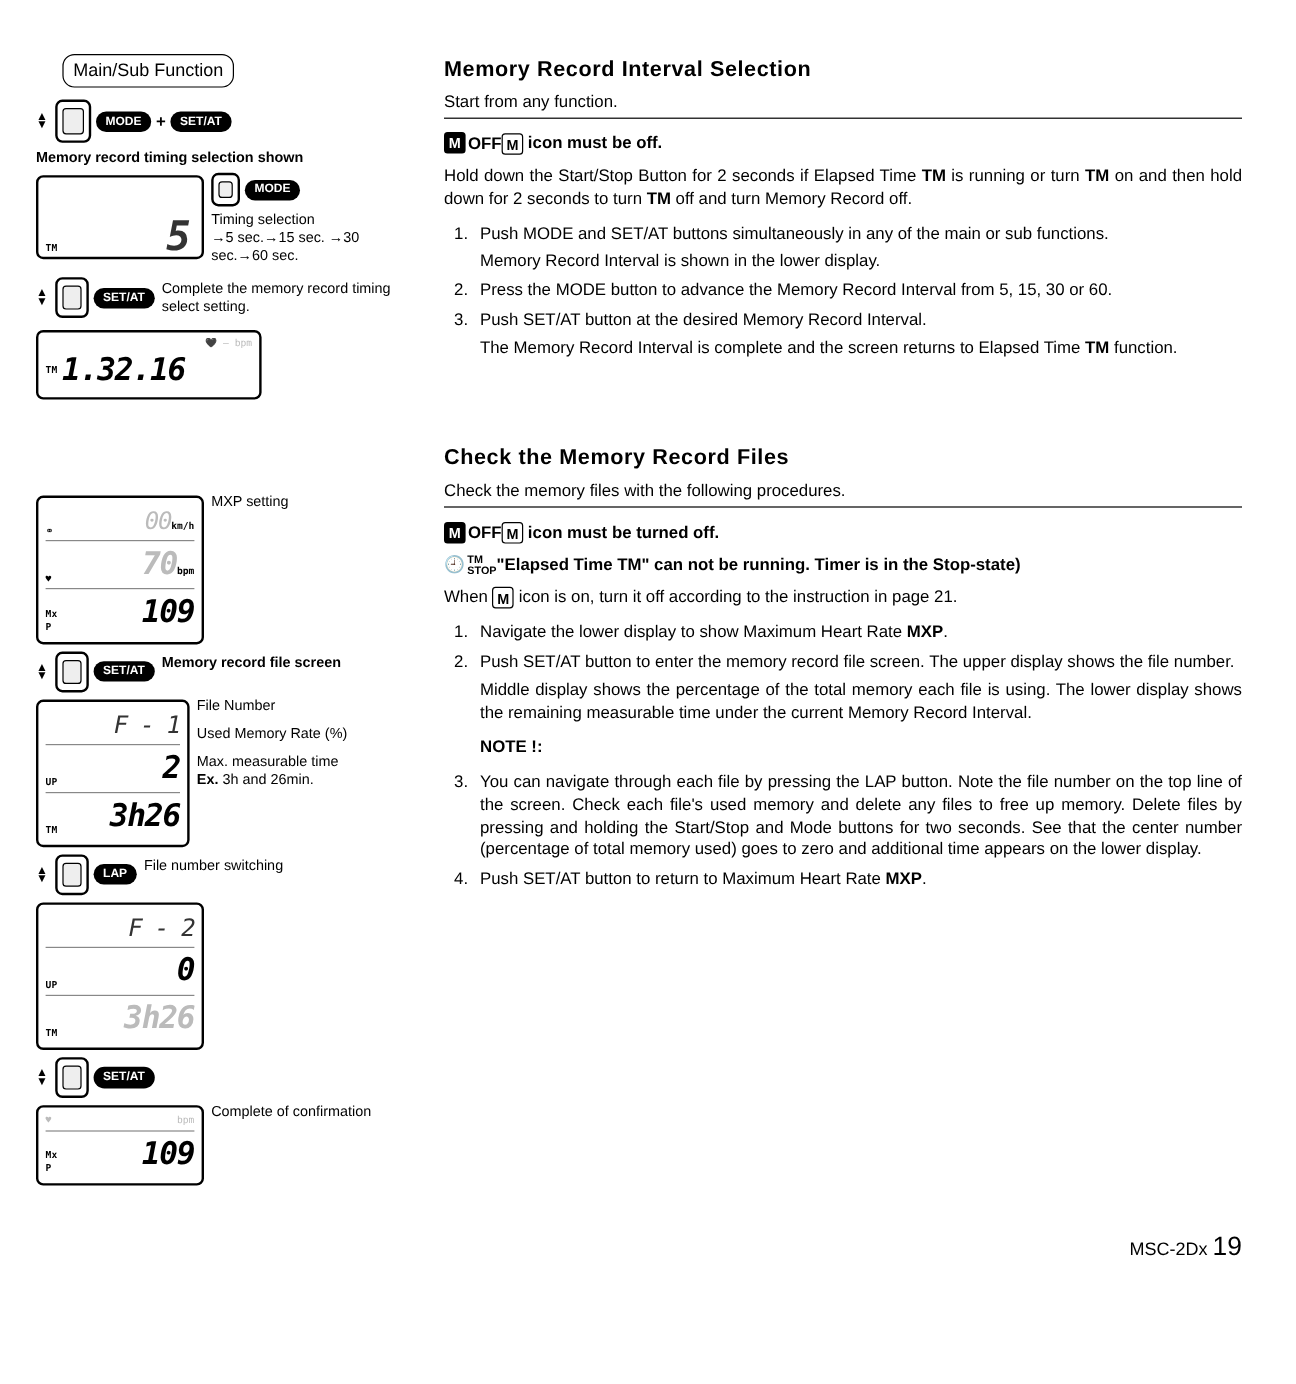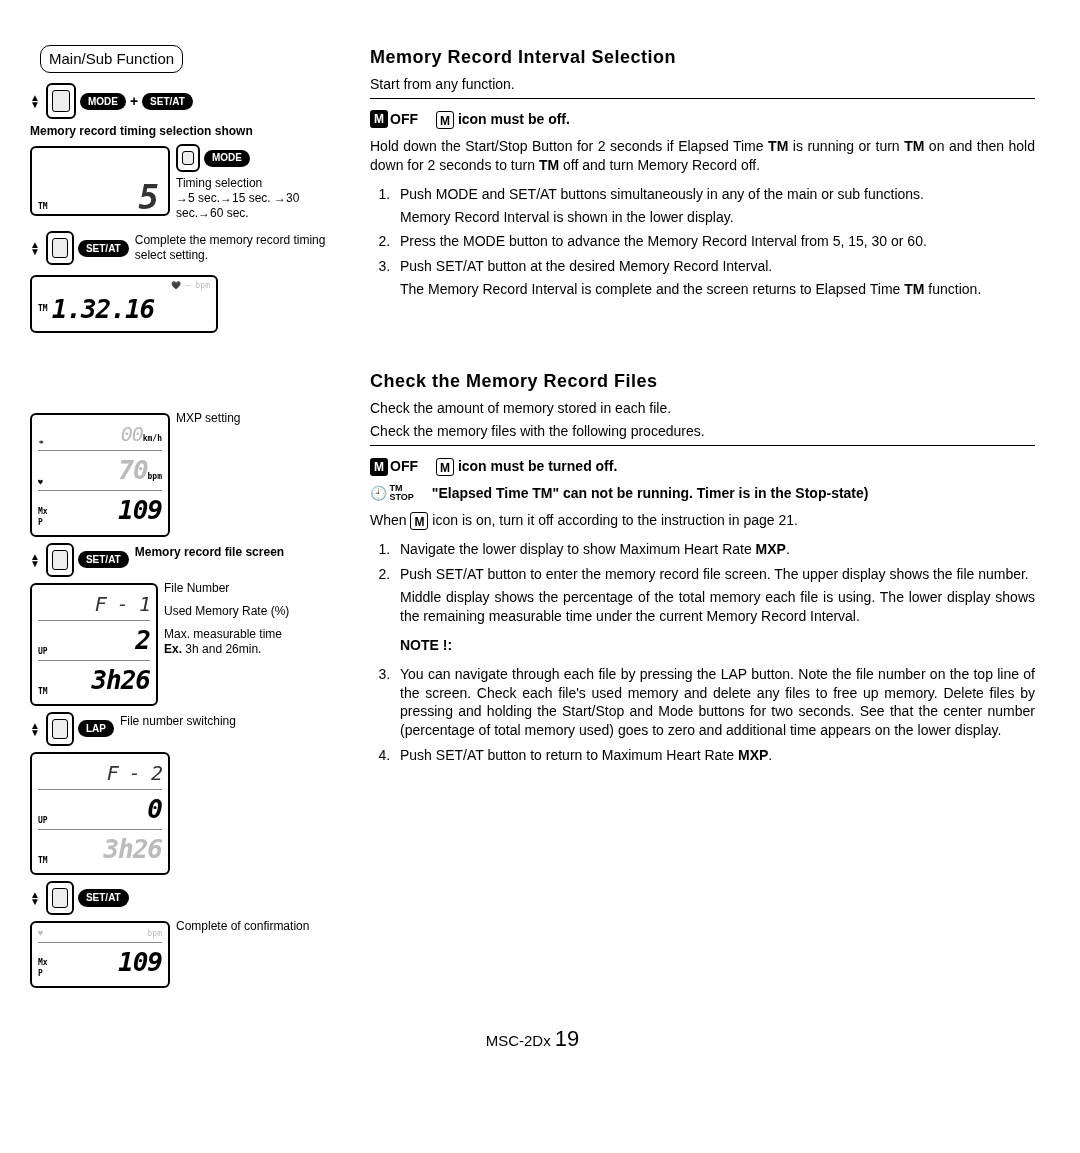--- a/index.html
+++ b/index.html
@@ -1,50 +1,50 @@
 <!DOCTYPE html>
 <html><head>
 <meta charset="utf-8">
 <style>
 *{box-sizing:border-box;margin:0;padding:0}
 body{font-family:Arial,Helvetica,sans-serif;font-size:14px;color:#000;background:#fff;width:1080px;padding:45px 45px 20px 30px;line-height:1.35}
 .page{display:flex;gap:20px}
 .left{width:320px;flex-shrink:0}
 .right{flex:1}
-.topbox{border:1.5px solid #000;border-radius:10px;padding:3px 8px;font-size:15px;display:inline-block;margin-left:10px;margin-bottom:6px}
+.topbox{border:1.5px solid #000;border-radius:10px;padding:3px 8px;font-size:15px;display:inline-block;margin-left:22px;margin-bottom:6px}
 .watch-pair{display:flex;align-items:center;gap:4px;margin:4px 0}
 .watch{width:30px;height:36px;border:2px solid #000;border-radius:6px;position:relative;background:#fff}
 .watch::before{content:'';position:absolute;top:5px;left:4px;right:4px;bottom:5px;border:1.5px solid #000;border-radius:3px;background:#eee}
 .arrow-wrap{display:flex;flex-direction:column;font-size:10px;line-height:0.7;margin-right:2px}
 .pill{background:#000;color:#fff;border-radius:9px;padding:2px 8px;font-size:10px;font-weight:bold;display:inline-block}
 .w-label{font-weight:bold;font-size:12px;margin:3px 0}
 .lcd{border:2px solid #000;border-radius:6px;margin:4px 0;padding:4px 6px;font-family:monospace}
 .lcd-row{display:flex;justify-content:space-between;align-items:flex-end;border-bottom:1px solid #888;padding:2px 0}
 .lcd-row:last-child{border-bottom:none}
 .seg-lg{font-family:monospace;font-size:34px;font-weight:bold;letter-spacing:-1px;font-style:italic;color:#333}
 .seg-md{font-family:monospace;font-size:26px;font-weight:bold;letter-spacing:-1px;font-style:italic;color:#000000}
 .seg-sm{font-family:monospace;font-size:20px;font-weight:normal;letter-spacing:-1px;font-style:italic;color:#333}
 .ghost{color:#bbb}
 .tiny{font-size:8px}
 h2{font-size:18px;font-weight:bold;margin-bottom:6px;letter-spacing:0.5px}
 .intro{font-size:14px;margin-bottom:4px}
 .hr{border:none;border-top:1.5px solid #000;margin:4px 0 10px}
 .m-icon{display:inline-block;background:#000;color:#fff;width:18px;height:18px;text-align:center;font-weight:bold;border-radius:3px;font-size:12px;line-height:18px;vertical-align:middle}
 .m-icon.inv{background:#fff;color:#000;border:1.5px solid #000}
 .off-tag{font-weight:bold;font-size:14px;vertical-align:middle;margin-left:2px}
-.icon-line{display:flex;align-items:flex-end;gap:18px;margin-bottom:8px;font-size:14px}
+.icon-line{display:flex;align-items:center;margin-bottom:8px;font-size:14px}
 .icon-line .txt{font-weight:bold}
 .body-txt{font-size:14px;margin-bottom:10px;text-align:justify}
 ol{padding-left:24px;margin-bottom:20px}
 ol li{margin-bottom:6px;text-align:justify;font-size:14px;padding-left:6px}
 ol li p{margin-top:4px}
 .section-gap{height:50px}
 .tm-icon{display:inline-flex;flex-direction:column;font-size:9px;font-weight:bold;line-height:1;align-items:flex-start}
 .tm-wrap{display:flex;align-items:center;gap:2px}
-.footer{text-align:center;font-size:15px;margin-top:30px}
+.footer{text-align:right;font-size:15px;margin-top:30px}
 .footer .model{font-family:Arial}
 .footer .pg{font-size:22px}
 .side-block{display:flex;align-items:flex-start;gap:6px;margin:2px 0}
 .side-block .diag{flex-shrink:0}
 .side-block .desc{font-size:12px;line-height:1.25;padding-top:2px}
 .b{font-weight:bold}
 .row{display:flex;align-items:center;gap:4px}
 .left-section{margin-bottom:10px}
 .note-sep{margin:10px 0}
 </style>
@@ -229,21 +229,20 @@
       <li>Press the MODE button to advance the Memory Record Interval from 5, 15, 30 or 60.</li>
       <li>
         <span>Push SET/AT button at the desired Memory Record Interval.</span>
         <p><span>The Memory Record Interval is complete and the screen returns to Elapsed Time </span><span class="b">TM</span><span> function.</span></p>
       </li>
     </ol>
 
     <div class="section-gap"></div>
 
     <h2>Check the Memory Record Files</h2>
-    <div class="intro">Check the amount of memory stored in each file.</div>
     <div class="intro">Check the memory files with the following procedures.</div>
     <hr class="hr">
 
     <div class="icon-line">
       <span><span class="m-icon">M</span><span class="off-tag">OFF</span></span>
       <span class="txt"><span class="m-icon inv">M</span> <span>icon must be turned off.</span></span>
     </div>
 
     <div class="icon-line">
       <span class="tm-wrap">

